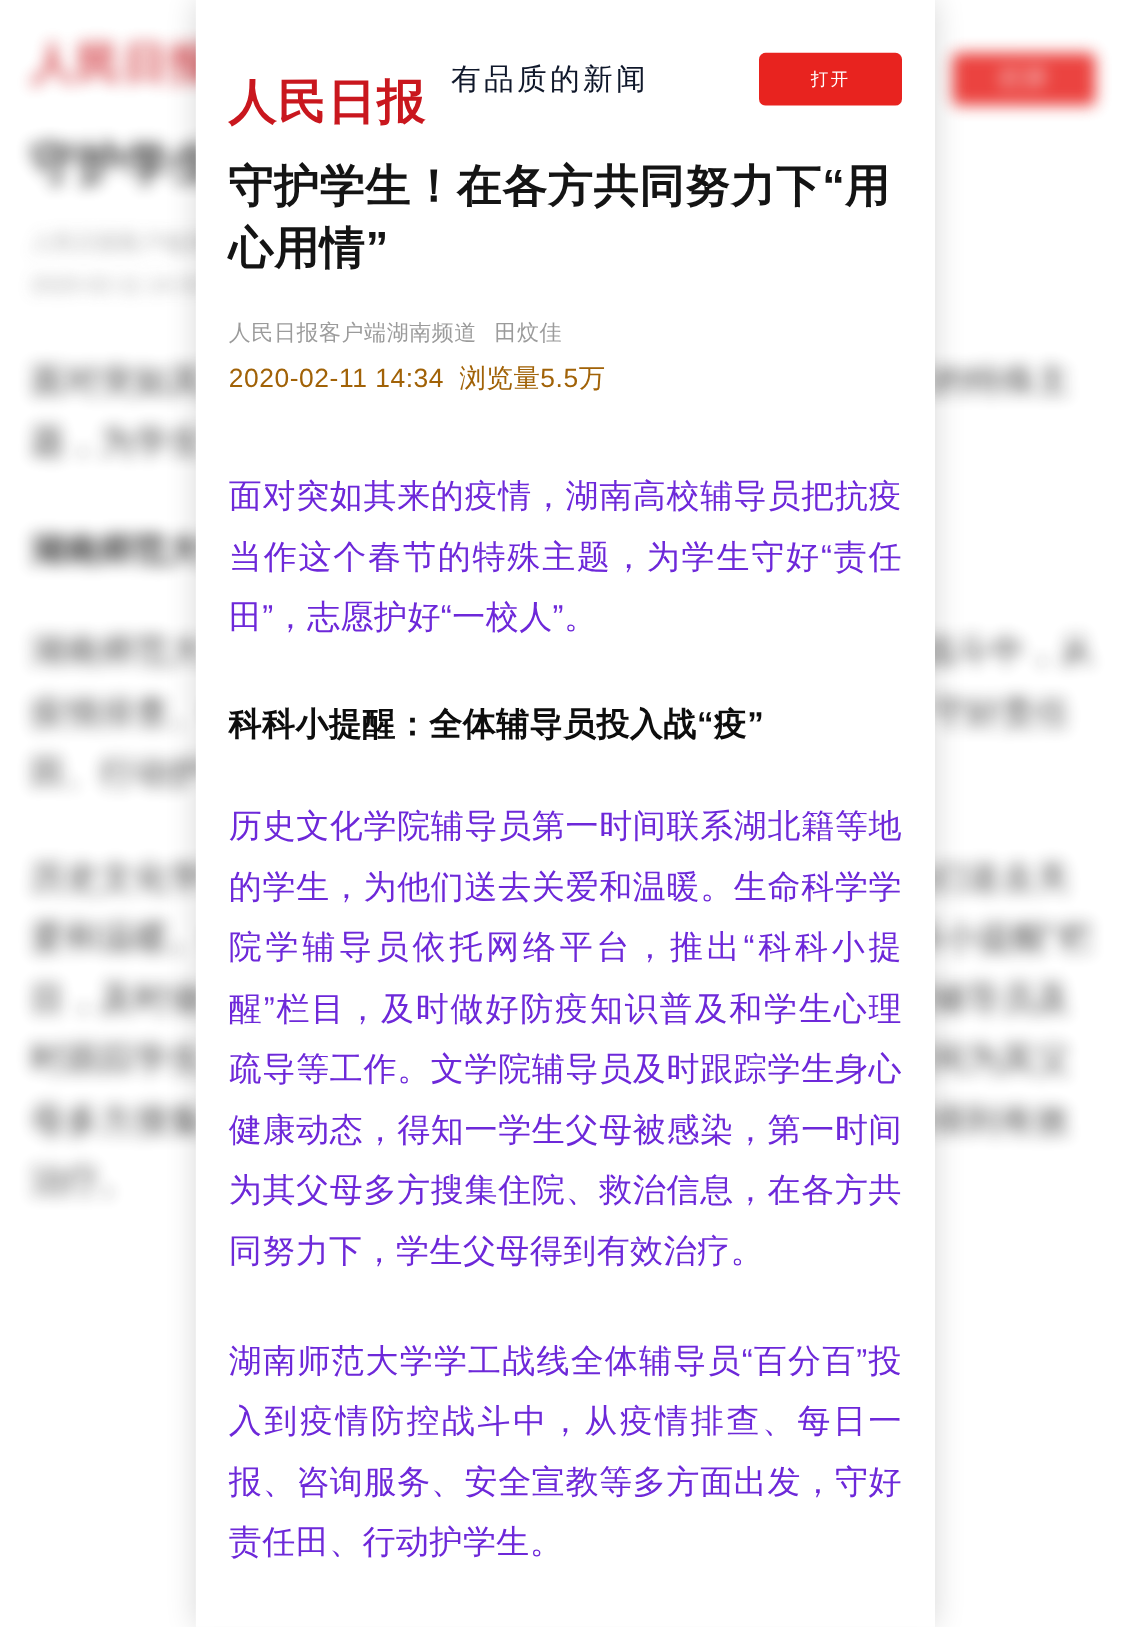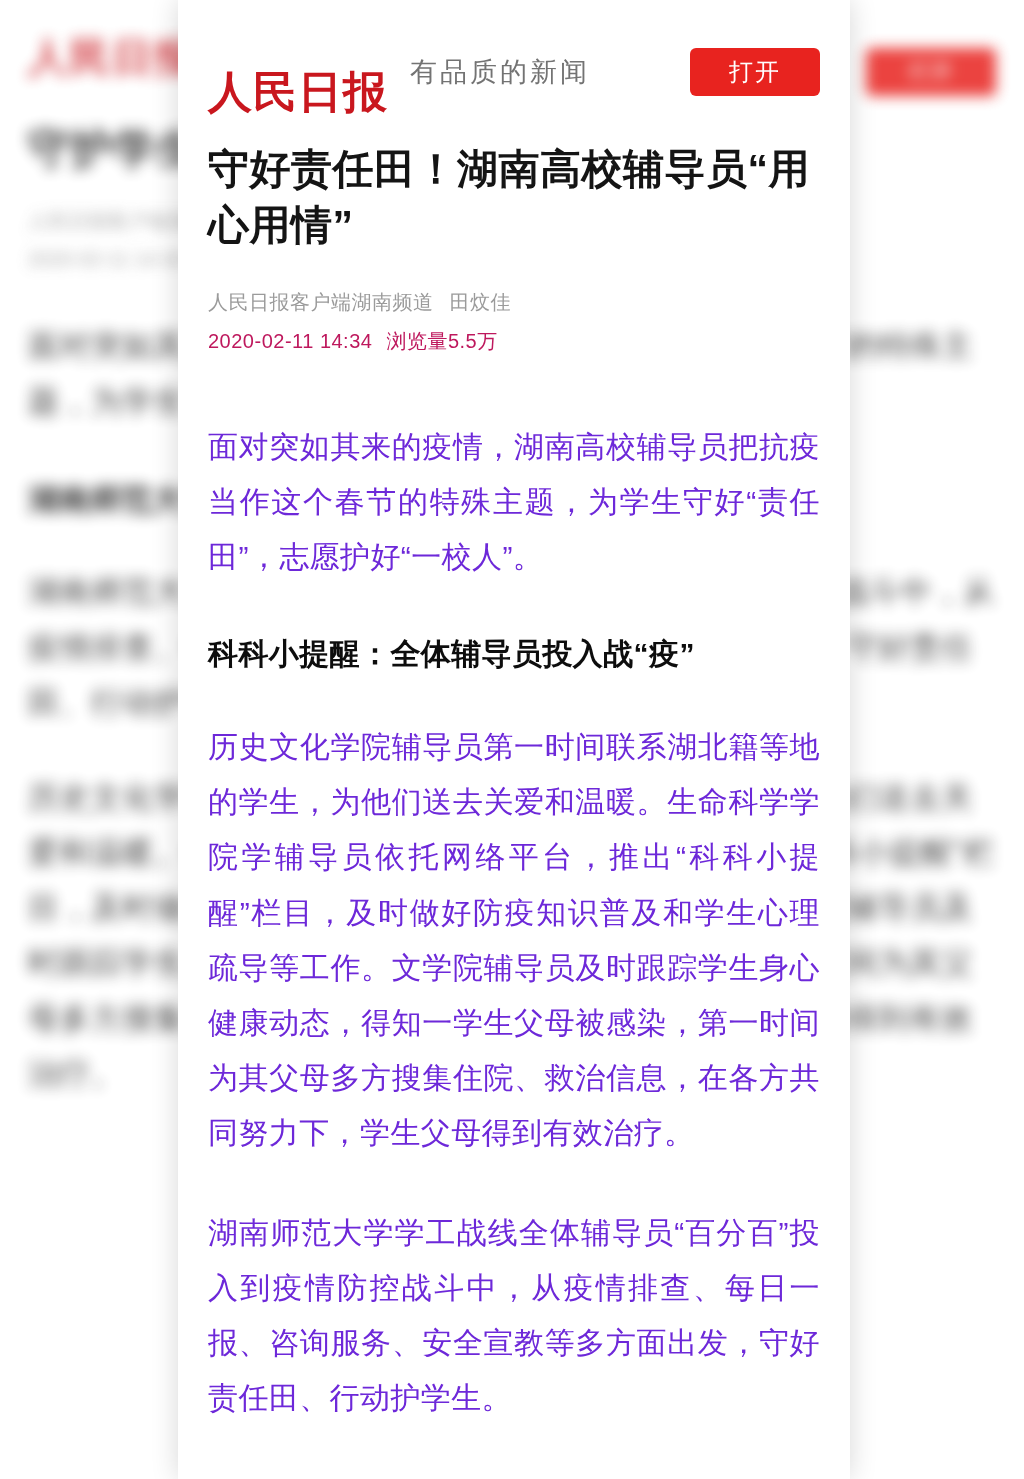--- a/index.html
+++ b/index.html
@@ -105,33 +105,33 @@
     font-size: 44px;
     line-height: 1;
     letter-spacing: 1px;
     white-space: nowrap;
     margin-top: 41px;
   }
   .hdr-slogan {
     margin-left: 22px;
     font-family: "Liberation Serif", serif;
     font-size: 27px;
-    color: #737373;
+    color: #0f172a;
     letter-spacing: 3px;
     white-space: nowrap;
   }
   .hdr-open {
     margin-left: auto;
     width: 130px;
     height: 48px;
     background: #e8231f;
     border-radius: 6px;
     border: none;
     color: #ffffff;
-    font-size: 24px;
+    font-size: 16px;
     font-family: "Liberation Sans", sans-serif;
     letter-spacing: 2px;
     cursor: pointer;
     display: flex;
     align-items: center;
     justify-content: center;
     text-align: center;
   }
 
   .art-title {
@@ -144,22 +144,22 @@
   }
   .art-byline {
     margin-top: 35px;
     font-size: 20px;
     color: #9b9b9b;
     letter-spacing: 0.5px;
   }
   .art-byline .sep { display: inline-block; width: 16px; }
   .art-time {
     margin-top: 12px;
-    font-size: 20px;
-    color: #be185d;
+    font-size: 24px;
+    color: #a16207;
     letter-spacing: 0.5px;
   }
   .art-time .sep { display: inline-block; width: 14px; }
 
   .body-wrap { margin-top: 64px; }
   .para {
     font-size: 30px;
     line-height: 1.84;
     color: #6d28d9;
     letter-spacing: 0.4px;
@@ -202,21 +202,21 @@
 
   <div id="sheet">
     <div id="sheet-inner">
 
       <div class="hdr">
         <div class="hdr-logo">人民日报</div>
         <div class="hdr-slogan">有品质的新闻</div>
         <button class="hdr-open">打开</button>
       </div>
 
-      <h1 class="art-title">守好责任田！湖南高校辅导员“用心用情”</h1>
+      <h1 class="art-title">守护学生！在各方共同努力下“用心用情”</h1>
 
       <div class="art-byline">
         <span>人民日报客户端湖南频道</span><span class="sep"></span><span>田炆佳</span>
       </div>
       <div class="art-time">
         <span>2020-02-11 14:34</span><span class="sep"></span><span>浏览量5.5万</span>
       </div>
 
       <div class="body-wrap">
         <p class="para">面对突如其来的疫情，湖南高校辅导员把抗疫当作这个春节的特殊主题，为学生守好“责任田”，志愿护好“一校人”。</p>

